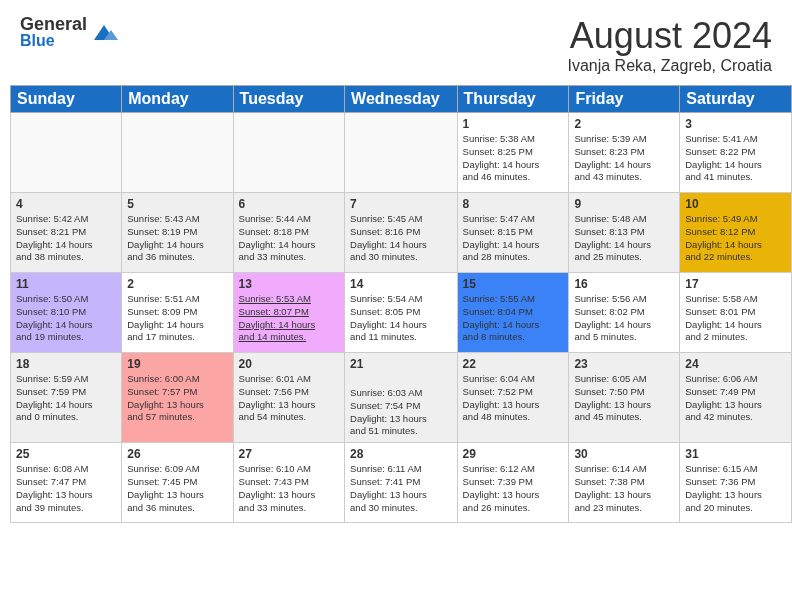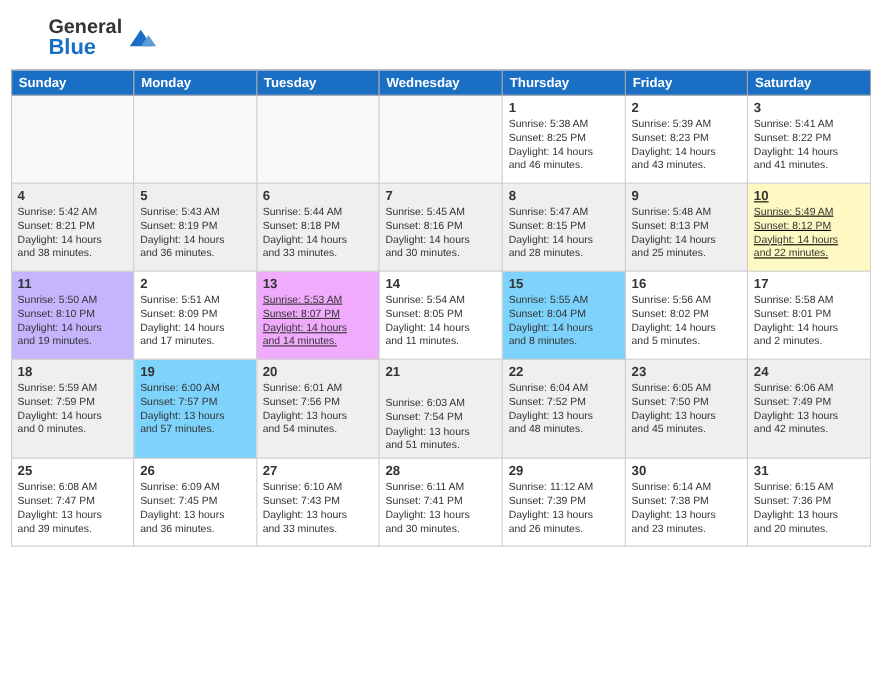--- a/index.html
+++ b/index.html
@@ -1,33 +1,33 @@
 <!DOCTYPE html>
 <html><head>
   <meta charset="utf-8">
   <style>
     * { box-sizing: border-box; margin: 0; padding: 0; }
     body { font-family: Arial, sans-serif; background: #fff; width: 792px; height: 612px; overflow: hidden; }
     
     .header { display: flex; justify-content: space-between; align-items: flex-start; padding: 15px 20px 10px 20px; }
     
-    .logo { display: flex; align-items: center; margin-left: 24px; }
+    .logo { display: flex; align-items: center; }
     .logo-text { display: flex; flex-direction: column; line-height: 1; }
     .logo-general { font-size: 18px; font-weight: bold; color: #333; }
-    .logo-blue { font-size: 20px; font-weight: bold; color: #1a6fc4; }
+    .logo-blue { font-size: 16px; font-weight: bold; color: #1a6fc4; }
     .logo-icon { width: 30px; height: 25px; margin-left: 2px; }
     
     .title-block { text-align: right; }
     .cal-title { font-size: 36px; font-weight: normal; color: #333; }
     .cal-subtitle { font-size: 16px; color: #333; }
     
     .calendar { width: 100%; border-collapse: collapse; margin: 0 5px; font-size: 10.5px; }
     .calendar-wrapper { padding: 0 5px 5px 5px; }
     
-    .calendar th { background: #1a6fc4; color: #fff; text-align: left; padding: 4px 6px; font-size: 12px; font-weight: bold; border: 1px solid #aaa; }
+    .calendar th { background: #1a6fc4; color: #fff; text-align: left; padding: 4px 6px; font-size: 16px; font-weight: bold; border: 1px solid #aaa; }
     
     .calendar td { border: 1px solid #ccc; vertical-align: top; padding: 4px 5px; width: 113px; height: 80px; background: #fff; }
     .calendar td.empty { background: #f9f9f9; }
     .calendar tr:nth-child(odd) td:not(.empty) { background: #fff; }
     .calendar tr:nth-child(even) td:not(.empty) { background: #f0f0f0; }
     
     .day-num { font-weight: bold; font-size: 12px; color: #333; margin-bottom: 2px; }
     .day-info { font-size: 9.5px; color: #333; line-height: 1.35; }
   </style>
 </head>
@@ -36,20 +36,24 @@
 <div class="header">
   <div class="logo">
     <div class="logo-text">
       <span class="logo-general">General</span>
       <span class="logo-blue">Blue</span>
     </div>
     <svg class="logo-icon" viewBox="0 0 30 25">
       <polygon points="5,20 15,5 25,20" fill="#1a6fc4"></polygon>
       <polygon points="15,20 22,10 29,20" fill="#5b9bd5"></polygon>
     </svg>
+  </div>
+  <div class="title-block">
+    <div class="cal-title">August 2024</div>
+    <div class="cal-subtitle">Ivanja Reka, Zagreb, Croatia</div>
   </div>
 </div>
 
 <div class="calendar-wrapper">
   <table class="calendar">
     <thead>
       <tr>
         <th>Sunday</th>
         <th>Monday</th>
         <th>Tuesday</th>
@@ -123,21 +127,21 @@
 Daylight: 14 hours
 and 28 minutes.</div>
           </td>
           <td style="background: rgb(239, 239, 239);">
             <div class="day-num">9</div>
             <div class="day-info" style="white-space: pre-line;">Sunrise: 5:48 AM
 Sunset: 8:13 PM
 Daylight: 14 hours
 and 25 minutes.</div>
           </td>
-          <td style="background: #fef9c3; text-decoration: underline;">
+          <td style="background: #eab308;">
             <div class="day-num">10</div>
             <div class="day-info" style="white-space: pre-line;">Sunrise: 5:49 AM
 Sunset: 8:12 PM
 Daylight: 14 hours
 and 22 minutes.</div>
           </td>
         </tr>
         <tr>
           <td style="background: #c4b5fd;">
             <div class="day-num">11</div>
@@ -160,21 +164,21 @@
 Daylight: 14 hours
 and 14 minutes.</div>
           </td>
           <td style="background: rgb(255, 255, 255);">
             <div class="day-num">14</div>
             <div class="day-info" style="white-space: pre-line;">Sunrise: 5:54 AM
 Sunset: 8:05 PM
 Daylight: 14 hours
 and 11 minutes.</div>
           </td>
-          <td style="background: #7dd3fc;">
+          <td style="background: #3b82f6;">
             <div class="day-num">15</div>
             <div class="day-info" style="white-space: pre-line;">Sunrise: 5:55 AM
 Sunset: 8:04 PM
 Daylight: 14 hours
 and 8 minutes.</div>
           </td>
           <td style="background: rgb(255, 255, 255);">
             <div class="day-num">16</div>
             <div class="day-info" style="white-space: pre-line;">Sunrise: 5:56 AM
 Sunset: 8:02 PM
@@ -190,21 +194,21 @@
           </td>
         </tr>
         <tr>
           <td style="background: rgb(239, 239, 239);">
             <div class="day-num">18</div>
             <div class="day-info" style="white-space: pre-line;">Sunrise: 5:59 AM
 Sunset: 7:59 PM
 Daylight: 14 hours
 and 0 minutes.</div>
           </td>
-          <td style="background: #7dd3fc;">
+          <td style="background: #fca5a5;">
             <div class="day-num">19</div>
             <div class="day-info" style="white-space: pre-line;">Sunrise: 6:00 AM
 Sunset: 7:57 PM
 Daylight: 13 hours
 and 57 minutes.</div>
           </td>
           <td style="background: rgb(239, 239, 239);">
             <div class="day-num">20</div>
             <div class="day-info" style="white-space: pre-line;">Sunrise: 6:01 AM
 Sunset: 7:56 PM
@@ -264,21 +268,21 @@
           </td>
           <td style="background: rgb(255, 255, 255);">
             <div class="day-num">28</div>
             <div class="day-info" style="white-space: pre-line;">Sunrise: 6:11 AM
 Sunset: 7:41 PM
 Daylight: 13 hours
 and 30 minutes.</div>
           </td>
           <td style="background: rgb(255, 255, 255);">
             <div class="day-num">29</div>
-            <div class="day-info" style="white-space: pre-line;">Sunrise: 11:12 AM
+            <div class="day-info" style="white-space: pre-line;">Sunrise: 6:12 AM
 Sunset: 7:39 PM
 Daylight: 13 hours
 and 26 minutes.</div>
           </td>
           <td style="background: rgb(255, 255, 255);">
             <div class="day-num">30</div>
             <div class="day-info" style="white-space: pre-line;">Sunrise: 6:14 AM
 Sunset: 7:38 PM
 Daylight: 13 hours
 and 23 minutes.</div>

